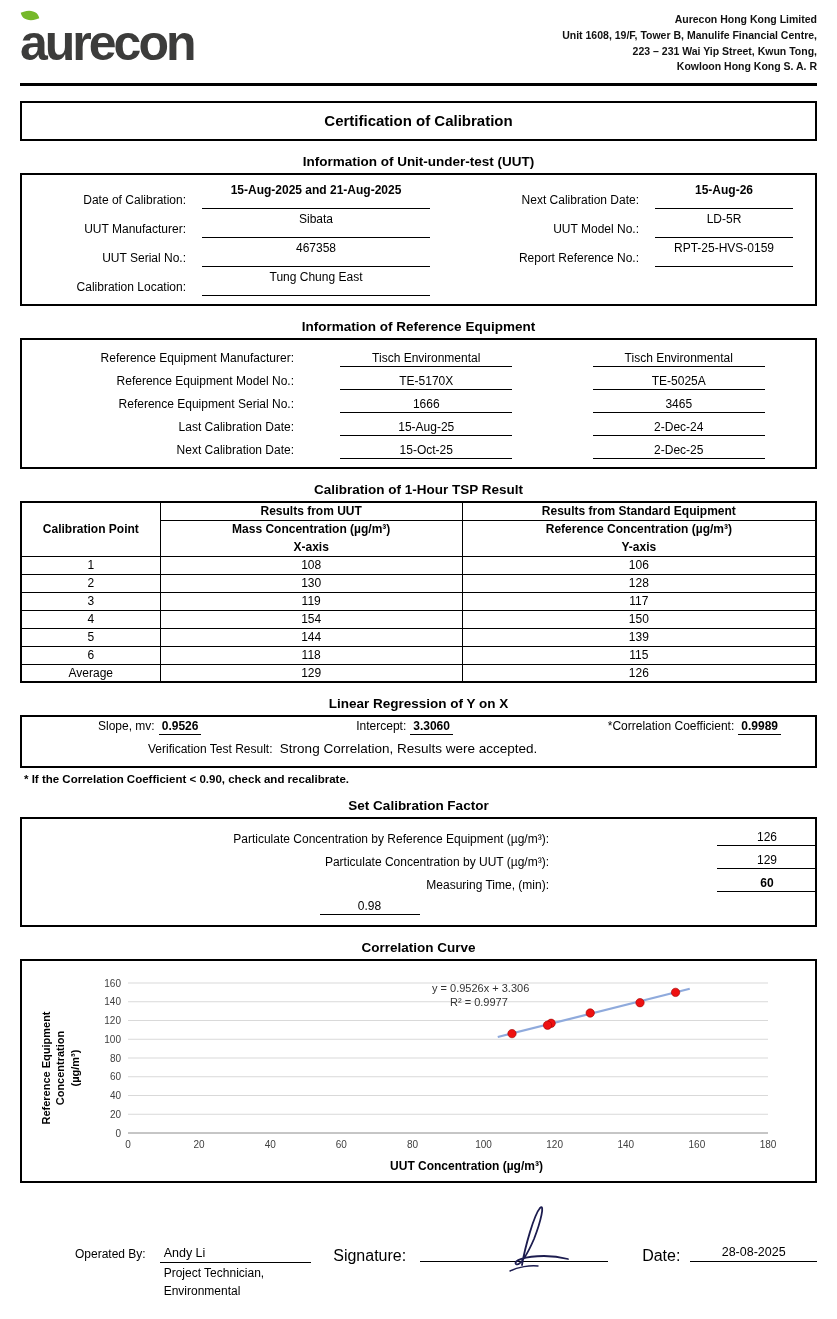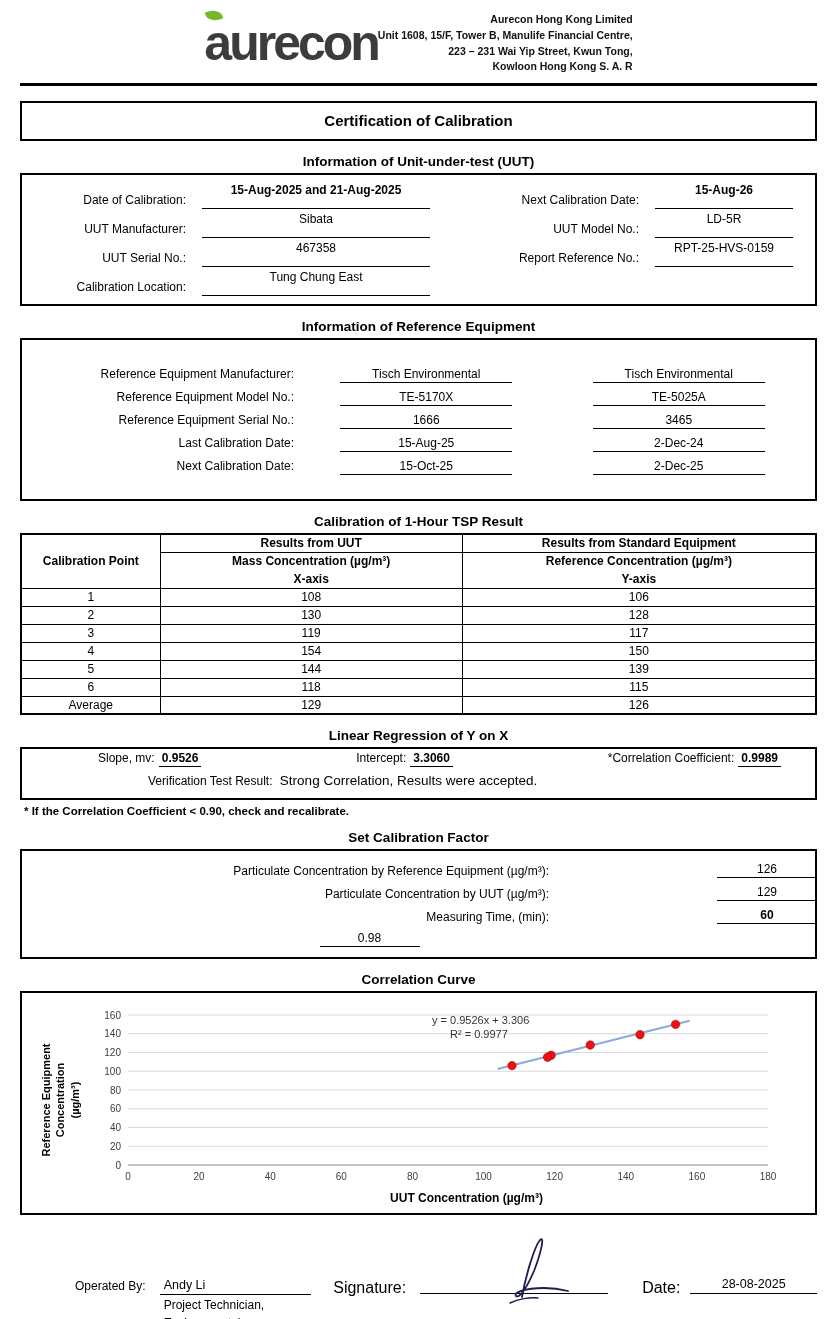--- a/index.html
+++ b/index.html
@@ -1,41 +1,41 @@
 <!DOCTYPE html>
 <html><head>
 <meta charset="utf-8">
 <style>
   * { box-sizing: border-box; margin: 0; padding: 0; }
   body { background: #fff; font-family: "Liberation Sans", sans-serif; color: #000; }
   .page { width: 837px; min-height: 1319px; background: #fff; padding: 8px 20px 20px; position: relative; }
 
   
-  .hdr { display: flex; justify-content: center; align-items: flex-start; }
+  .hdr { display: flex; justify-content: space-between; align-items: flex-start; }
   .logo { position: relative; padding-top: 10px; }
   .logo-text { font-size: 50px; font-weight: bold; color: #3c3c3b; letter-spacing: -3px; line-height: 1; }
   .leaf { position: absolute; left: 2px; top: 2px; width: 16px; height: 11px; background: #76b82a; border-radius: 0 80% 0 80%; transform: rotate(-18deg); }
   .addr { text-align: right; font-size: 10.5px; font-weight: bold; line-height: 1.5; padding-top: 4px; color: #111; }
   .rule { height: 3px; background: #000; margin-top: 8px; }
 
   
   .title-box { border: 2px solid #000; margin-top: 15px; padding: 9px 0; text-align: center; }
   .title-box span { font-size: 15px; font-weight: bold; }
 
   .sec { text-align: center; font-size: 13.5px; font-weight: bold; margin-top: 13px; margin-bottom: 4px; }
   .box { border: 2px solid #000; }
 
   
   .uut-grid { display: grid; grid-template-columns: 158px 248px 205px 1fr; padding: 8px 12px; row-gap: 3px; align-items: end; }
   .lbl { text-align: right; font-size: 12px; padding-right: 6px; padding-bottom: 2px; white-space: nowrap; }
   .val { text-align: center; font-size: 12px; border-bottom: 1px solid #000; margin: 0 10px; padding-bottom: 11px; }
   .bold { font-weight: bold; }
 
   
-  .ref-grid { display: grid; grid-template-columns: 268px 1fr 1fr; padding: 24px 10px; row-gap: 4px; align-items: end; }
+  .ref-grid { display: grid; grid-template-columns: 268px 1fr 1fr; padding: 8px 10px; row-gap: 4px; align-items: end; }
   .ref-val-cell { text-align: center; }
   .ref-val { display: inline-block; min-width: 172px; border-bottom: 1px solid #000; font-size: 12px; text-align: center; padding-bottom: 1px; }
 
   
   table.tsp { width: 100%; border-collapse: collapse; border: 2px solid #000; }
   table.tsp th, table.tsp td { border: 1px solid #000; text-align: center; font-size: 12px; padding: 1px 4px; height: 18px; }
   table.tsp th { font-weight: bold; }
   table.tsp .nb { border-bottom: none; }
   table.tsp .nt { border-top: none; }
 
@@ -84,21 +84,21 @@
 
 <div class="page">
 
   <div class="hdr">
     <div class="logo">
       <span class="leaf"></span>
       <span class="logo-text">aurecon</span>
     </div>
     <div class="addr">
       <div>Aurecon Hong Kong Limited</div>
-      <div>Unit 1608, 15/F, Tower B, Manulife Financial Centre,</div>
+      <div>Unit 1608, 19/F, Tower B, Manulife Financial Centre,</div>
       <div>223 – 231 Wai Yip Street, Kwun Tong,</div>
       <div>Kowloon Hong Kong S. A. R</div>
     </div>
   </div>
   <div class="rule"></div>
 
   <div class="title-box">
     <span>Certification of Calibration</span>
   </div>
 

